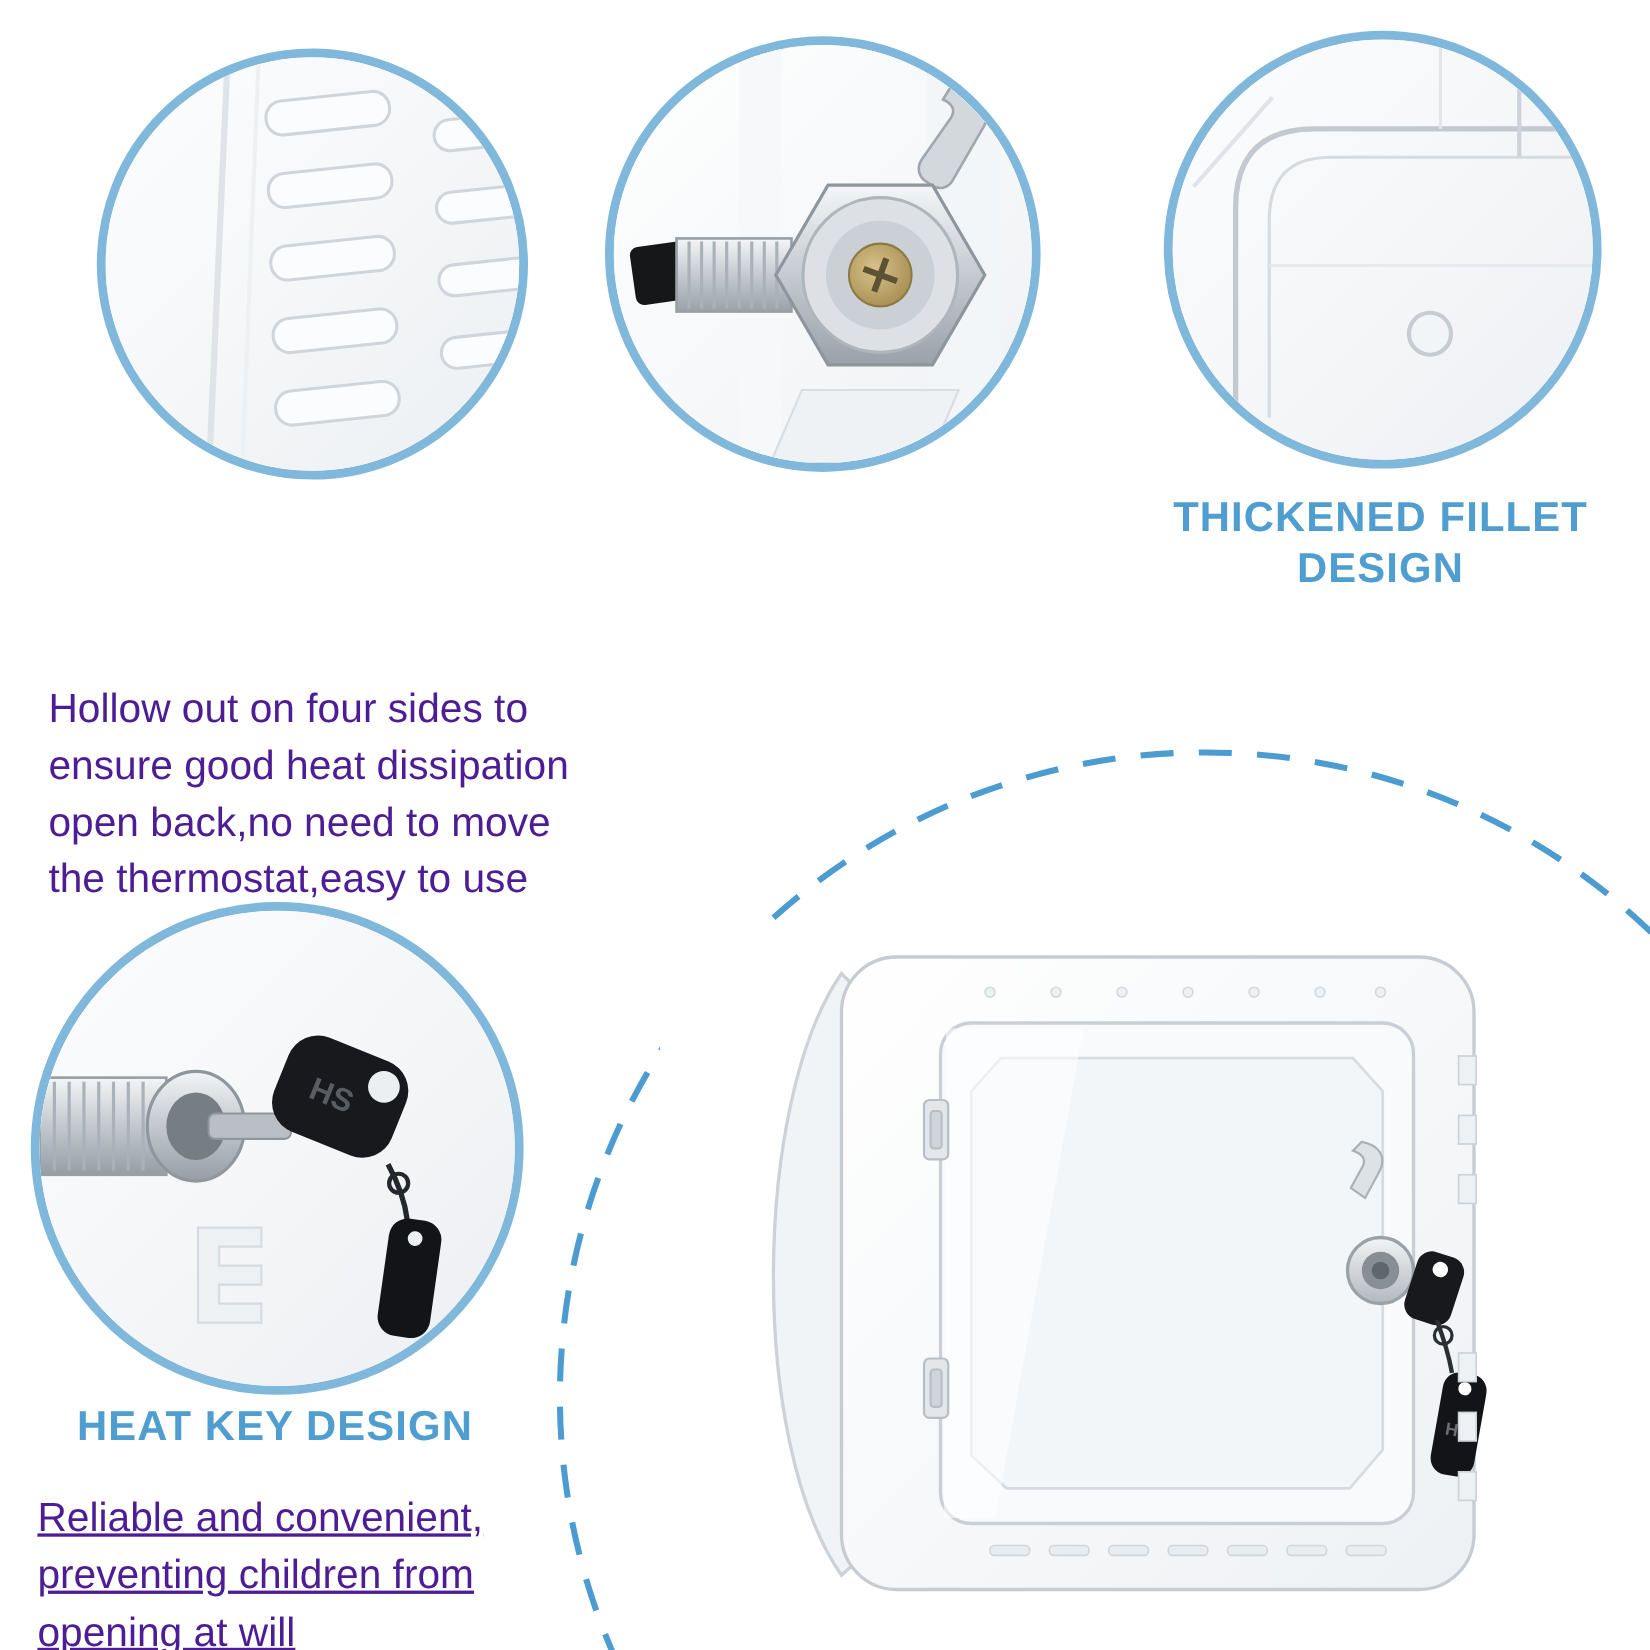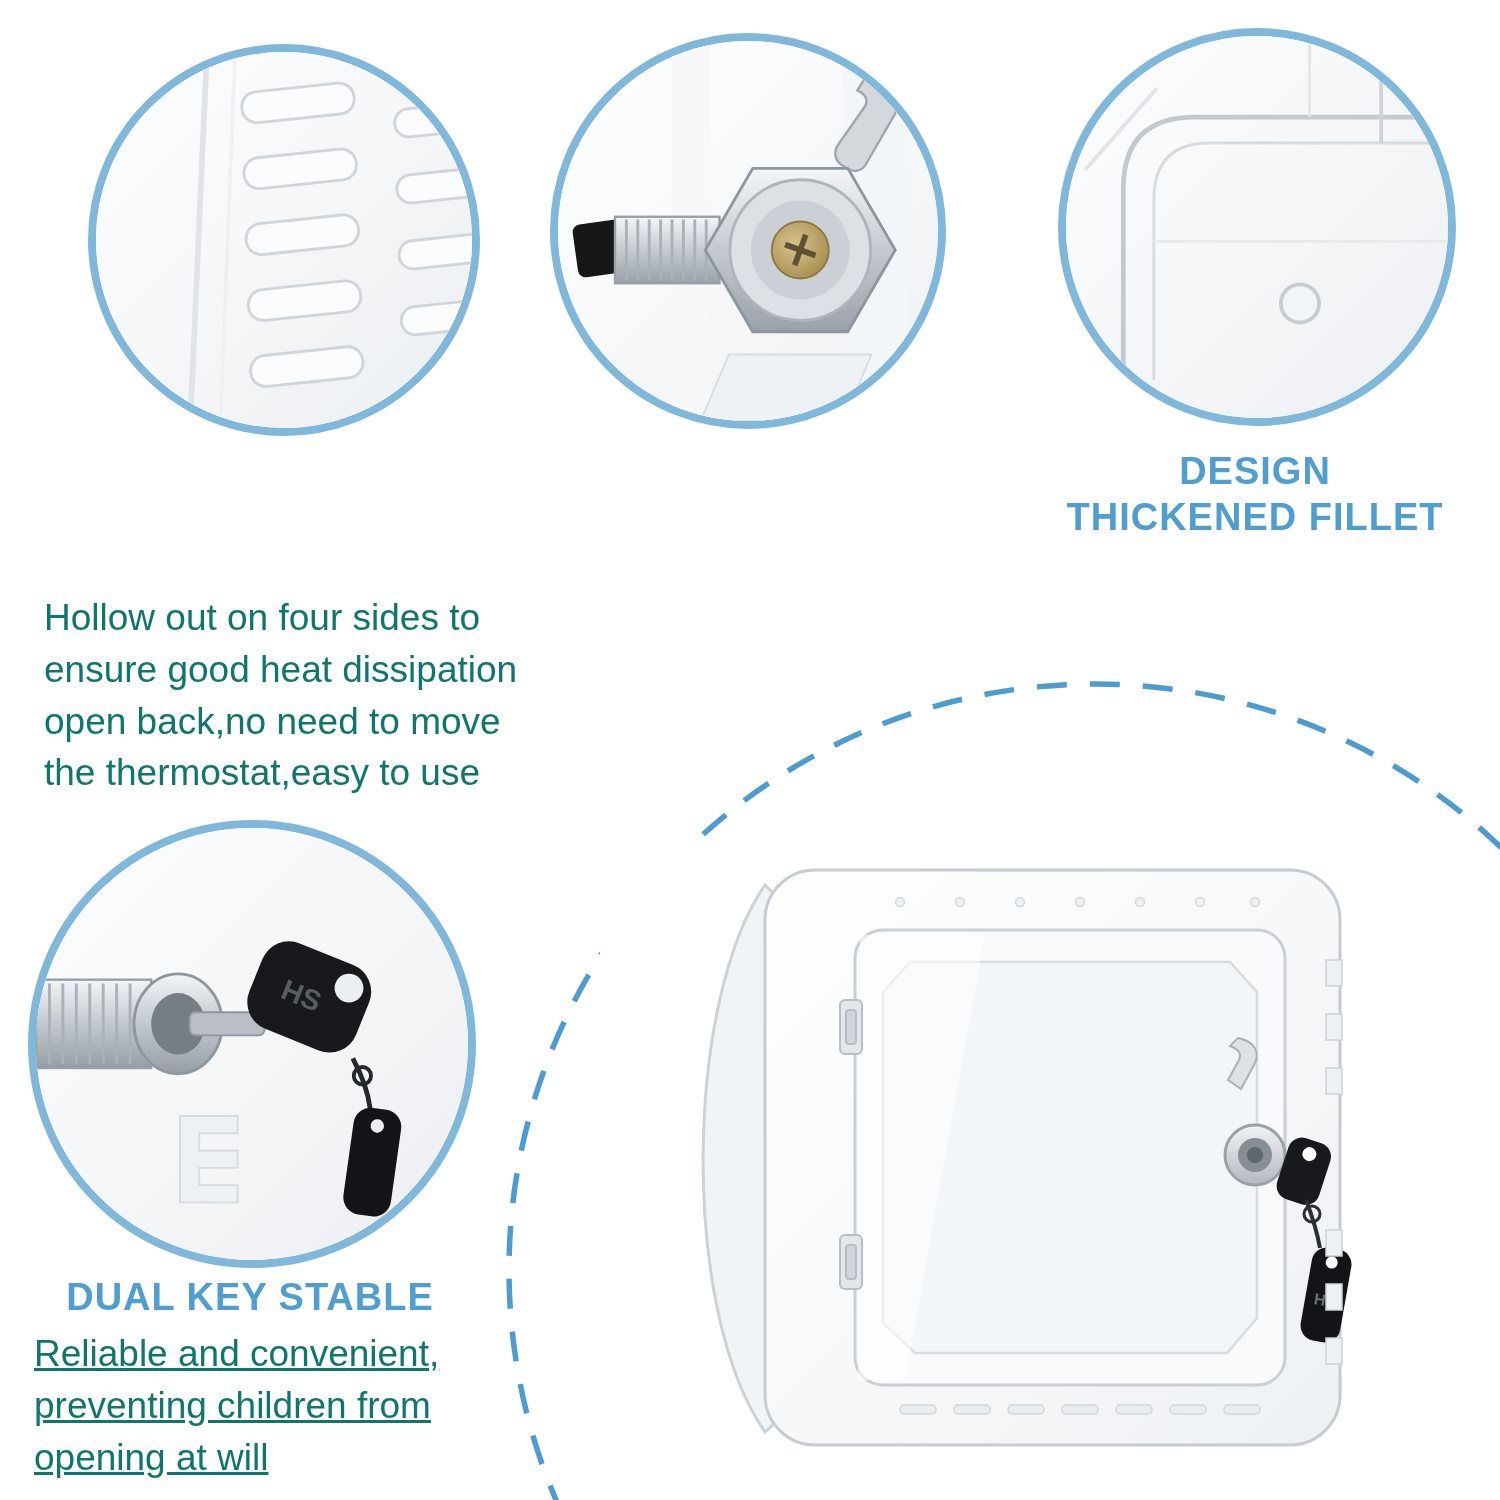--- a/index.html
+++ b/index.html
@@ -11,21 +11,21 @@
   .feature-circle{
     position:absolute;border-radius:50%;border:8px solid #7fb8da;
     overflow:hidden;background:#fff;box-sizing:border-box;
   }
   .feature-circle svg{display:block;width:100%;height:100%;}
   .feature-title{
     position:absolute;color:#4f9ecf;font-weight:bold;text-align:center;
     font-size:38px;line-height:1.22;letter-spacing:1px;
   }
   .feature-desc{
-    position:absolute;color:#0f766e;font-size:37px;line-height:1.4;text-align:left;
+    position:absolute;color:#4c1d95;font-size:37px;line-height:1.4;text-align:left;margin-top:26px;
   }
   .product{position:absolute;left:600px;top:840px;width:780px;height:630px;}
 </style>
 </head>
 <body>
 
 <div class="canvas">
 
   <svg class="layer" width="1500" height="1500" viewBox="0 0 1500 1500">
     <circle cx="1095" cy="1270" r="586" fill="none" stroke="#4c9bd1" stroke-width="5.5" stroke-dasharray="30 23"></circle>
@@ -251,25 +251,25 @@
       <g transform="rotate(8 350 350)">
         <rect x="325" y="292" width="50" height="112" rx="18" fill="#121417"></rect>
         <circle cx="350" cy="310" r="7" fill="#eceff2"></circle>
       </g>
     </svg>
   </div>
 
 
 
   <div class="feature-title" style="left:1020px;top:448px;width:470px;">
+    <div>THICKENED FILLET</div>
     <div>DESIGN</div>
-    <div>THICKENED FILLET</div>
   </div>
 
   <div class="feature-title" style="left:30px;top:1274px;width:440px;">
-    <div>DUAL KEY STABLE</div>
+    <div>HEAT KEY DESIGN</div>
   </div>
 
   <div class="feature-desc" style="left:44px;top:592px;width:502px;">Hollow out on four sides to ensure good heat dissipation open back,no need to move the thermostat,easy to use</div>
 
   <div class="feature-desc" style="left:34px;top:1328px;width:470px;text-decoration:underline;">Reliable and convenient, preventing children from opening at will</div>
 
 </div>
 
 </body></html>

